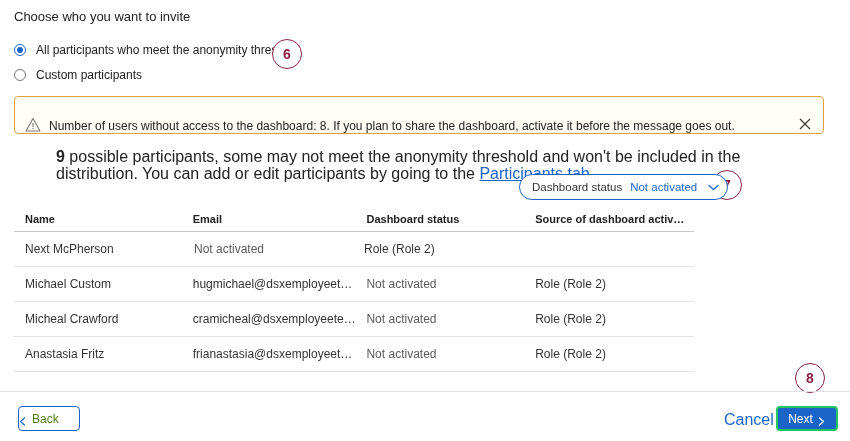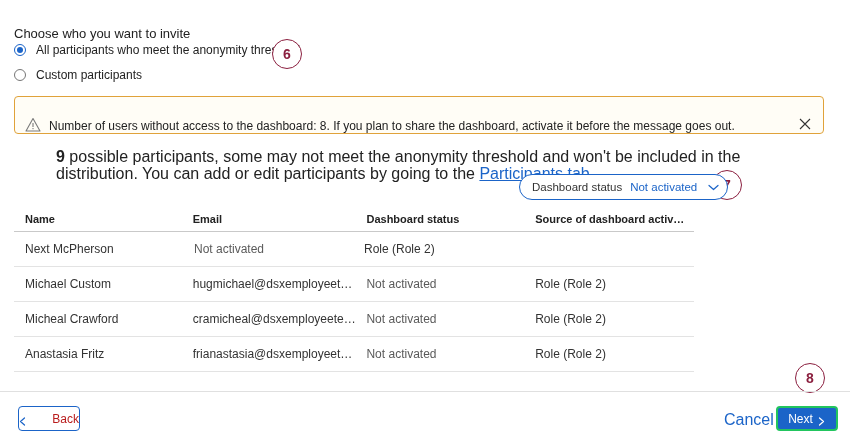--- a/index.html
+++ b/index.html
@@ -21,21 +21,21 @@
     position: relative;
     width: 850px;
     height: 441px;
     box-sizing: border-box;
   }
 
   
   .heading {
     position: absolute;
     left: 14px;
-    top: 26px;
+    top: 9px;
     font-size: 13px;
     color: #222222;
   }
 
   
   .radio-group {
     position: absolute;
     left: 14px;
     top: 40px;
   }
@@ -231,25 +231,25 @@
   }
   .btn-back {
     position: absolute;
     left: 18px;
     top: 406px;
     width: 62px;
     height: 25px;
     border: 1px solid #1b64c8;
     border-radius: 4px;
     background: #ffffff;
-    color: #b91c1c;
-    font-size: 12px;
-    display: flex;
-    align-items: center;
-    justify-content: space-between;
+    color: #4d7c0f;
+    font-size: 12px;
+    display: flex;
+    align-items: center;
+    justify-content: flex-start;
     gap: 5px;
     cursor: pointer;
     box-sizing: border-box;
   }
   .btn-cancel {
     position: absolute;
     left: 724px;
     top: 411px;
     font-size: 16px;
     color: #1b64c8;

